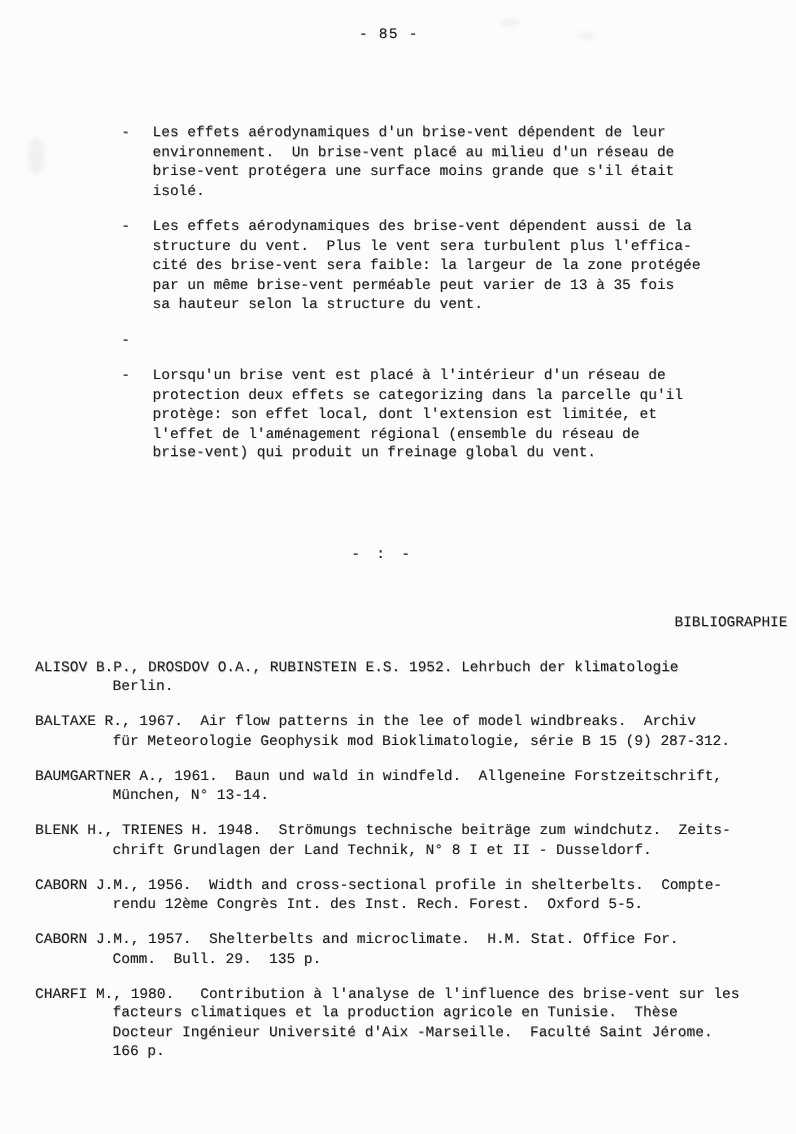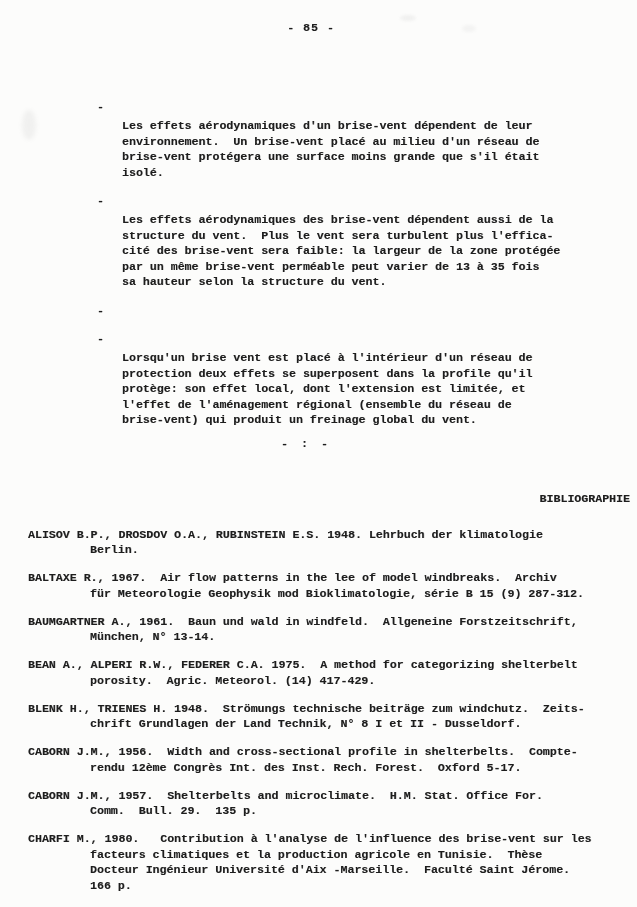--- a/index.html
+++ b/index.html
@@ -3,21 +3,21 @@
 <meta charset="utf-8">
 <style>
   html, body { margin: 0; padding: 0; background: #ffffff; }
   .page {
     position: relative;
     width: 637px;
     height: 907px;
     background: #fcfcfb;
     overflow: hidden;
     font-family: "Liberation Mono", "DejaVu Sans Mono", monospace;
-    font-weight: 700;
+    font-weight: 400;
     font-size: 11.6px;
     line-height: 15.5px;
     color: #1d1d1d;
     text-shadow: 0.35px 0.35px 0.55px rgba(25,25,25,0.38);
   }
   .page-number {
     position: absolute;
     top: 20px;
     left: 0;
     width: 622px;
@@ -25,21 +25,21 @@
     letter-spacing: 1px;
   }
   .bullets {
     position: absolute;
     top: 99px;
     left: 97px;
     width: 475px;
   }
   .bullet { display: flex; margin-bottom: 13px; }
   .bullet-dash { flex: 0 0 25px; width: 25px; }
-  .bullet-text { white-space: pre-wrap; margin-top: 19px; }
+  .bullet-text { white-space: pre-wrap; }
   .separator {
     position: absolute;
     top: 436px;
     left: 0;
     width: 612px;
     text-align: center;
     letter-spacing: 3px;
   }
   .biblio {
     position: absolute;
@@ -90,43 +90,41 @@
 cité des brise-vent sera faible: la largeur de la zone protégée
 par un même brise-vent perméable peut varier de 13 à 35 fois
 sa hauteur selon la structure du vent.</div>
     </div>
     <div class="bullet">
       <span class="bullet-dash">-</span>
     </div>
     <div class="bullet">
       <span class="bullet-dash">-</span>
       <div class="bullet-text">Lorsqu'un brise vent est placé à l'intérieur d'un réseau de
-protection deux effets se superposent dans la profile qu'il
+protection deux effets se categorizing dans la parcelle qu'il
 protège: son effet local, dont l'extension est limitée, et
 l'effet de l'aménagement régional (ensemble du réseau de
 brise-vent) qui produit un freinage global du vent.</div>
     </div>
   </div>
 
   <div class="separator">- : -</div>
 
   <div class="biblio">
     <div class="biblio-heading">BIBLIOGRAPHIE</div>
-    <div class="bib-entry">ALISOV B.P., DROSDOV O.A., RUBINSTEIN E.S. 1948. Lehrbuch der klimatologie
+    <div class="bib-entry">ALISOV B.P., DROSDOV O.A., RUBINSTEIN E.S. 1952. Lehrbuch der klimatologie
 Berlin.</div>
     <div class="bib-entry">BALTAXE R., 1967.  Air flow patterns in the lee of model windbreaks.  Archiv
 für Meteorologie Geophysik mod Bioklimatologie, série B 15 (9) 287-312.</div>
     <div class="bib-entry">BAUMGARTNER A., 1961.  Baun und wald in windfeld.  Allgeneine Forstzeitschrift,
 München, N° 13-14.</div>
-    <div class="bib-entry">BEAN A., ALPERI R.W., FEDERER C.A. 1975.  A method for categorizing shelterbelt
-porosity.  Agric. Meteorol. (14) 417-429.</div>
     <div class="bib-entry">BLENK H., TRIENES H. 1948.  Strömungs technische beiträge zum windchutz.  Zeits-
 chrift Grundlagen der Land Technik, N° 8 I et II - Dusseldorf.</div>
     <div class="bib-entry">CABORN J.M., 1956.  Width and cross-sectional profile in shelterbelts.  Compte-
-rendu 12ème Congrès Int. des Inst. Rech. Forest.  Oxford 5-17.</div>
+rendu 12ème Congrès Int. des Inst. Rech. Forest.  Oxford 5-5.</div>
     <div class="bib-entry">CABORN J.M., 1957.  Shelterbelts and microclimate.  H.M. Stat. Office For.
 Comm.  Bull. 29.  135 p.</div>
     <div class="bib-entry">CHARFI M., 1980.   Contribution à l'analyse de l'influence des brise-vent sur les
 facteurs climatiques et la production agricole en Tunisie.  Thèse
 Docteur Ingénieur Université d'Aix -Marseille.  Faculté Saint Jérome.
 166 p.</div>
   </div>
 
 </div>
 

